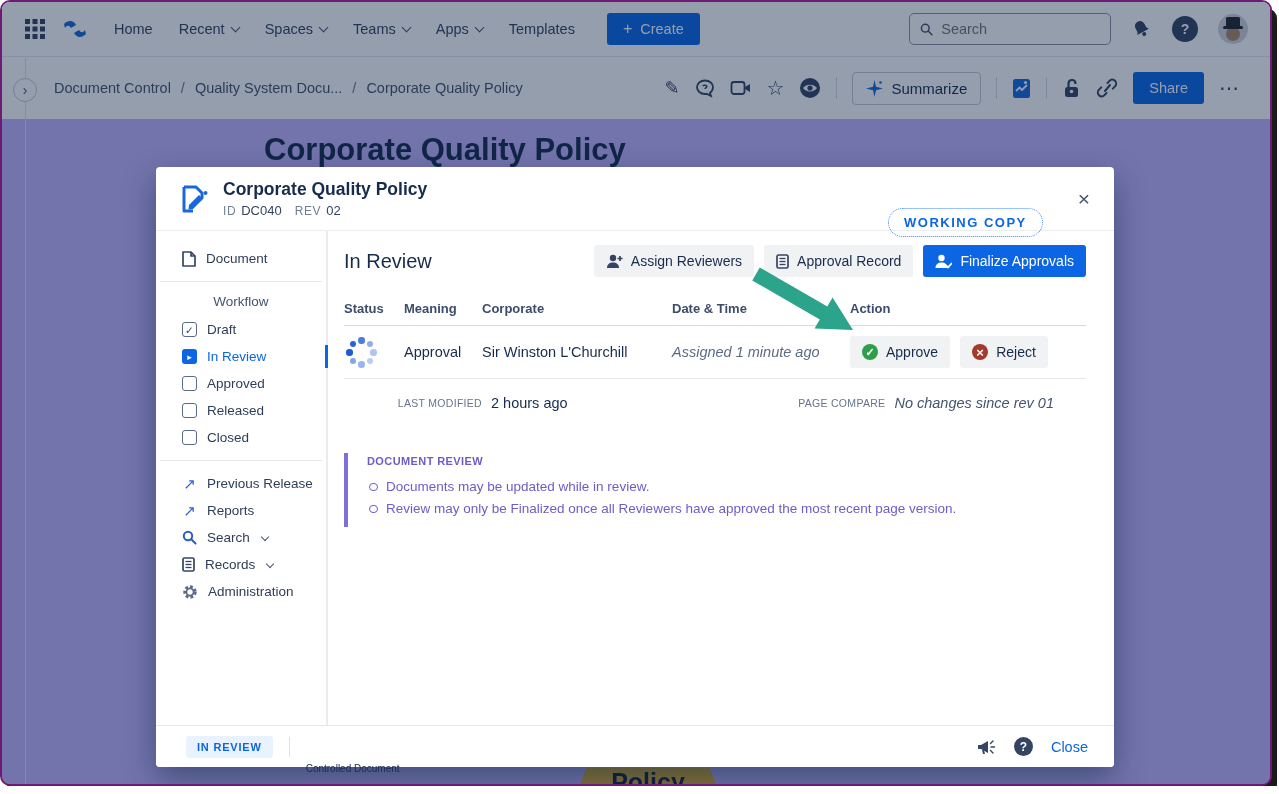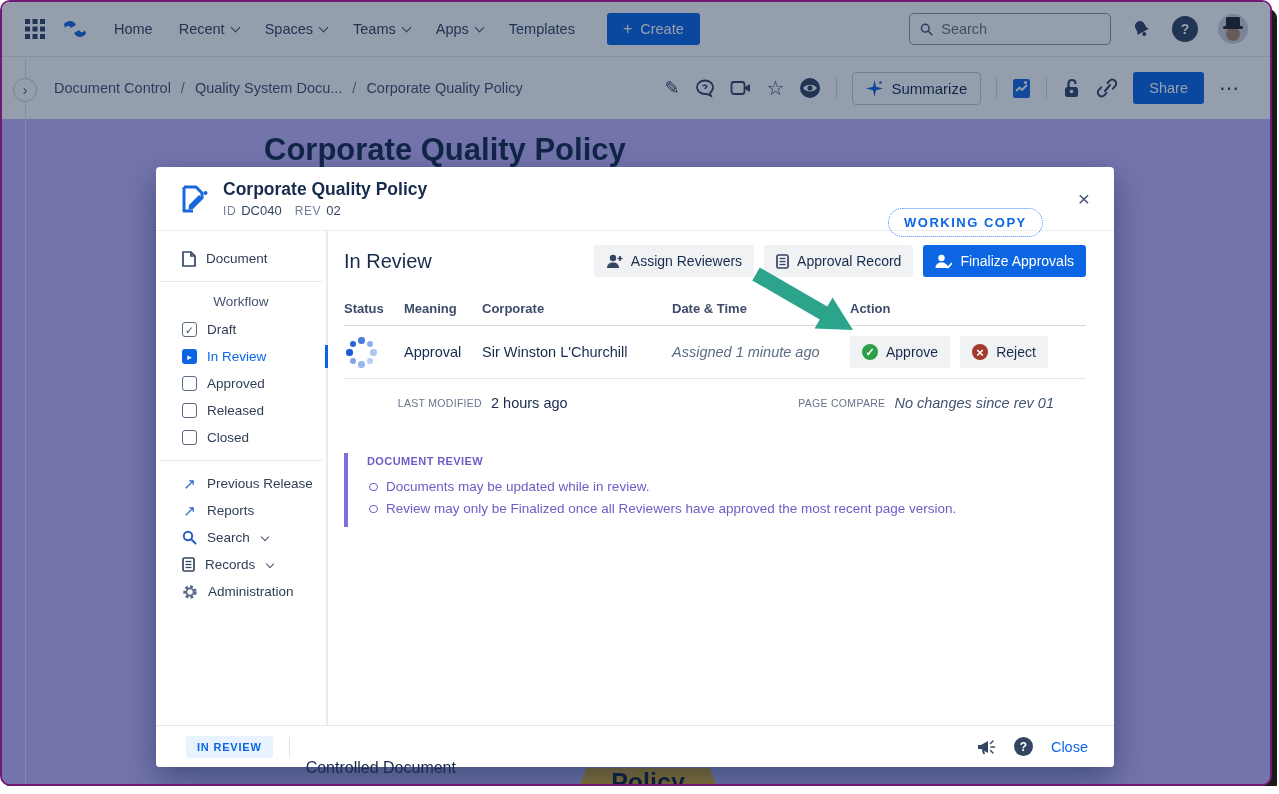--- a/index.html
+++ b/index.html
@@ -122,21 +122,21 @@
   .notice-title { font-size: 11px; color: #6E5DC6; font-weight: 700; letter-spacing: .4px; }
   .notice ul { list-style: none; margin-top: 12px; }
   .notice li { position: relative; font-size: 13.5px; color: #6E5DC6; margin: 7px 0; padding-left: 19px; }
   .notice li::before { content: ''; position: absolute; left: 2px; top: 3.5px; width: 6.5px; height: 6.5px;
                        border: 1.5px solid #6E5DC6; border-radius: 50%; }
   .m-footer { height: 42px; border-top: 1px solid #e4e6ea; display: flex; align-items: center;
               padding: 0 26px 0 30px; gap: 16px; background: #fff; border-radius: 0 0 4px 4px; }
   .badge-status { background: #E9F2FF; color: #0C66E4; font-size: 11px; font-weight: 700;
                   letter-spacing: .8px; padding: 5px 11px; border-radius: 3px; }
   .f-sep { width: 1px; height: 20px; background: #dfe1e6; }
-  .f-doctype { font-size: 16px; color: #172B4D; margin-top: 43px; }
+  .f-doctype { font-size: 10px; color: #172B4D; margin-top: 43px; }
   .f-right { margin-left: auto; display: flex; align-items: center; gap: 18px; }
   .help-sm { width: 19px; height: 19px; border-radius: 50%; background: #344563; color: #fff;
              font-size: 12px; font-weight: 700; display: flex; align-items: center; justify-content: center;
              cursor: pointer; }
   .f-close { color: #0C66E4; font-size: 14.5px; cursor: pointer; }
   .arrow-note { position: absolute; left: 742px; top: 256px; z-index: 20; pointer-events: none; }
   svg.ic { display: block; }
 </style>
 </head>
 <body>

